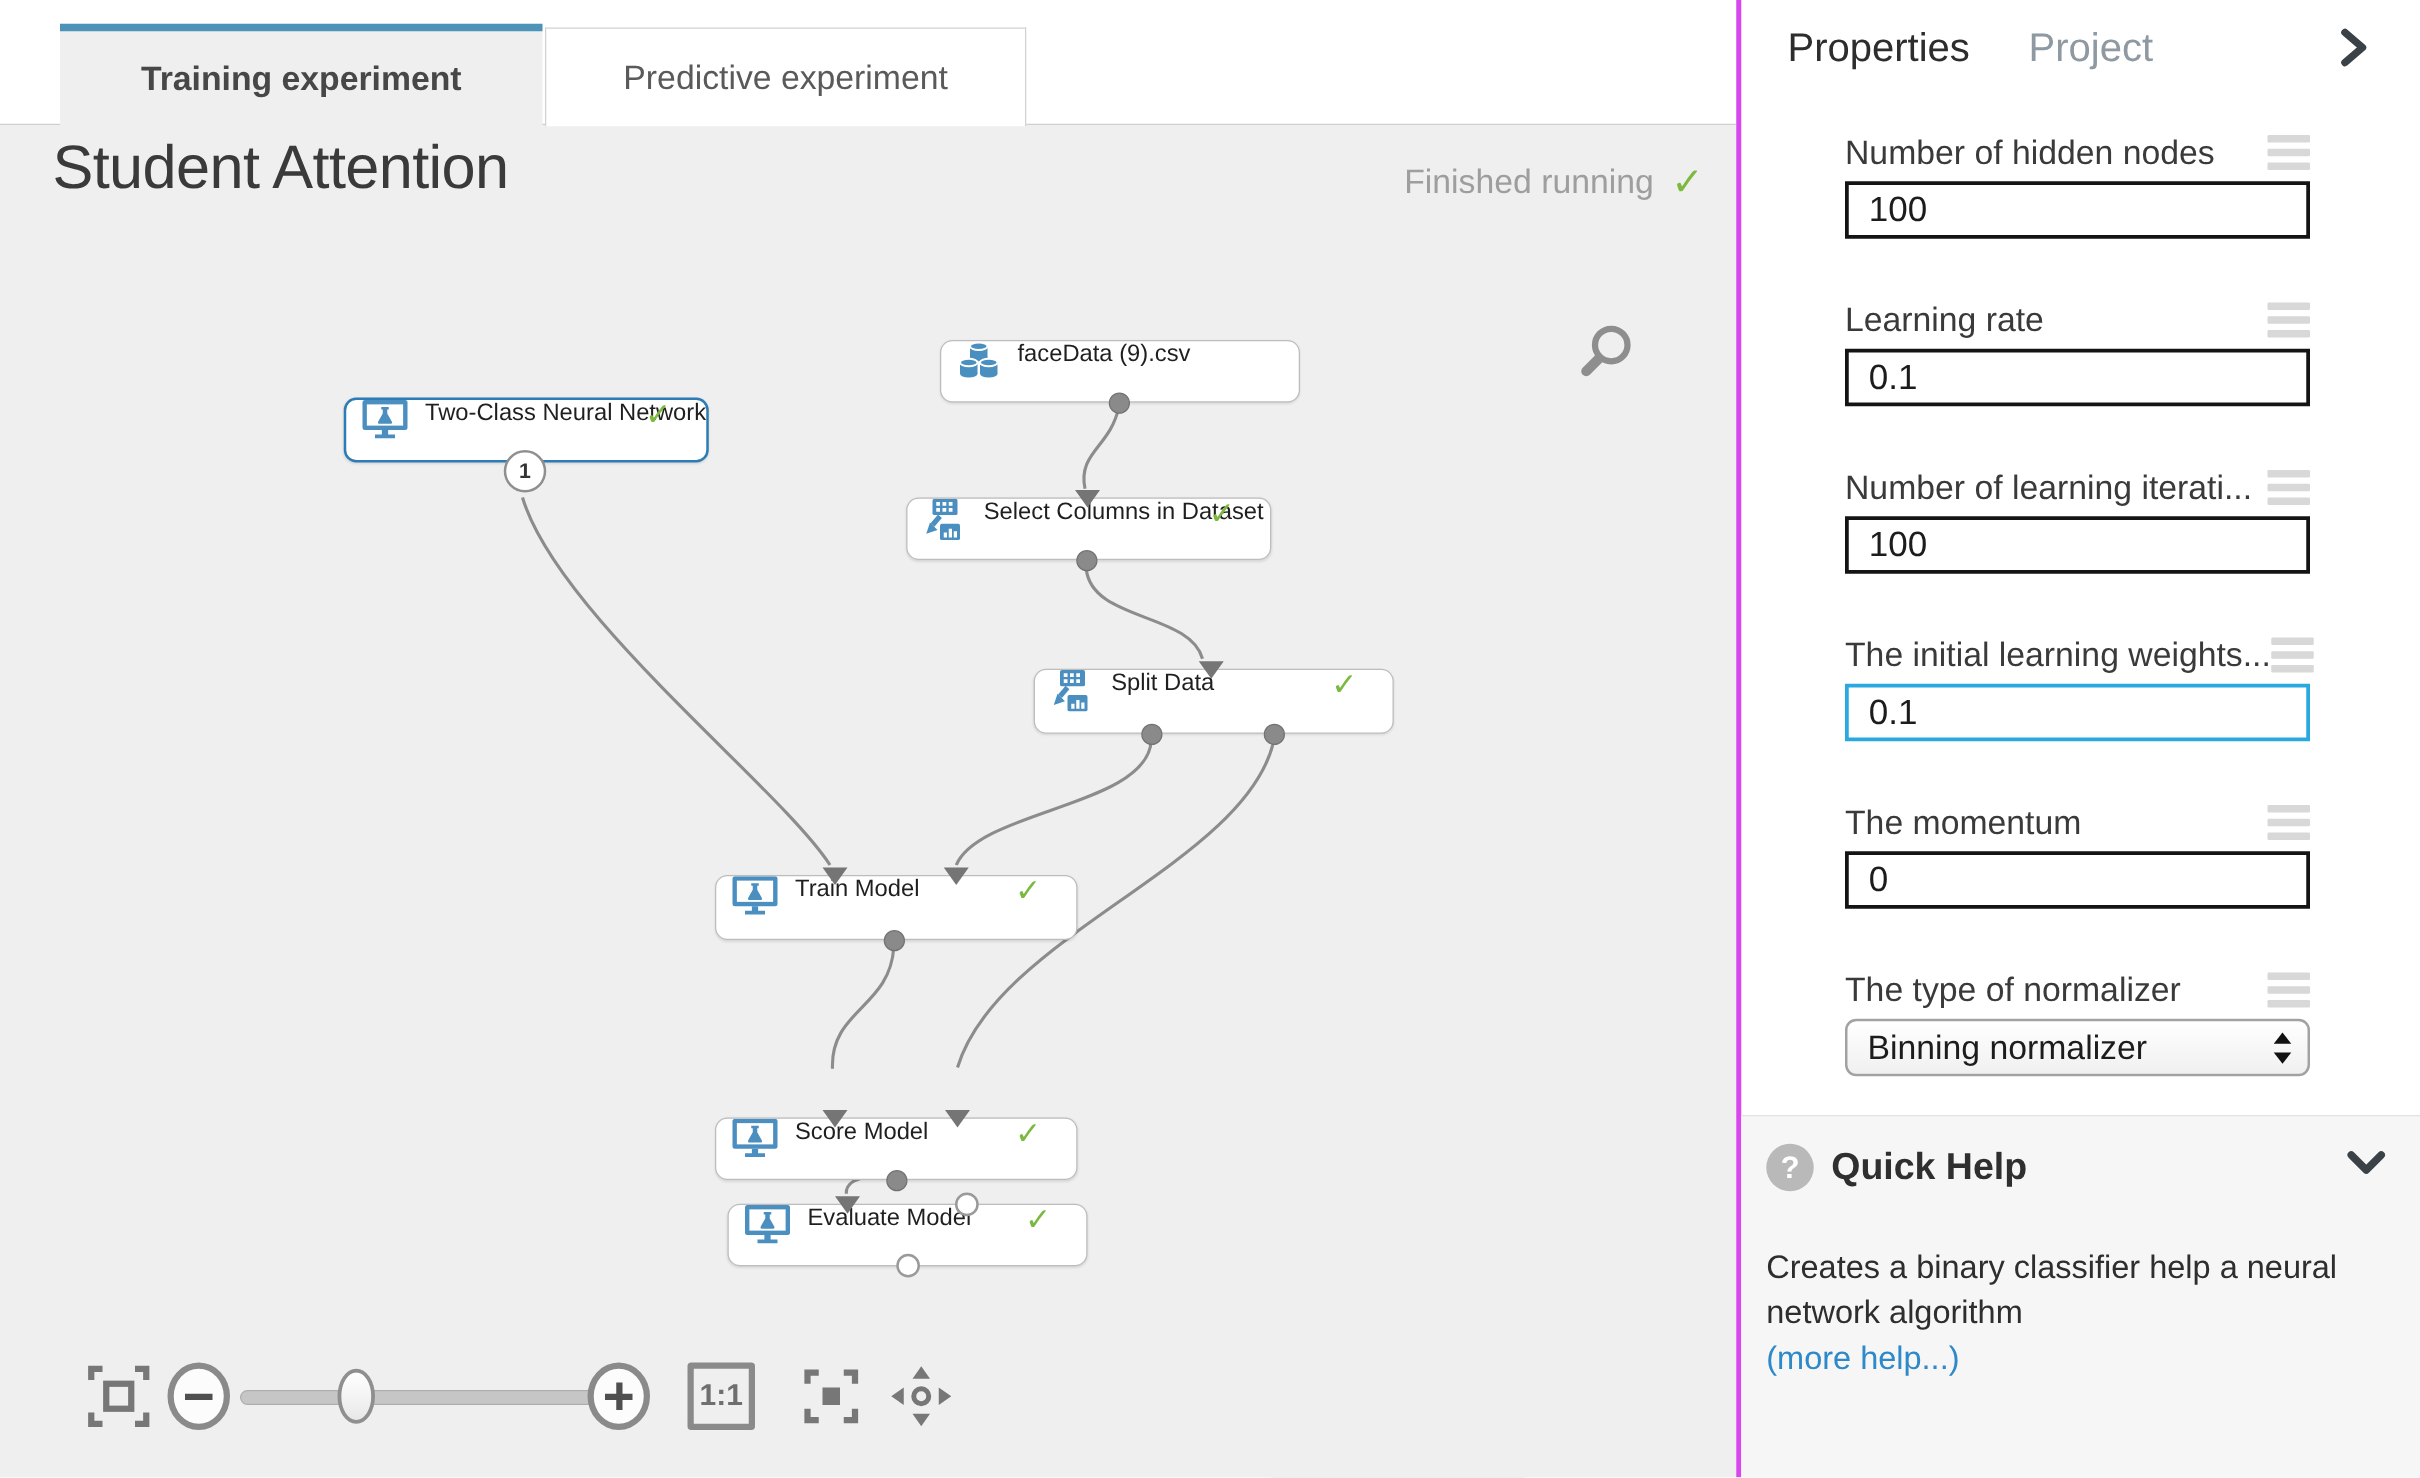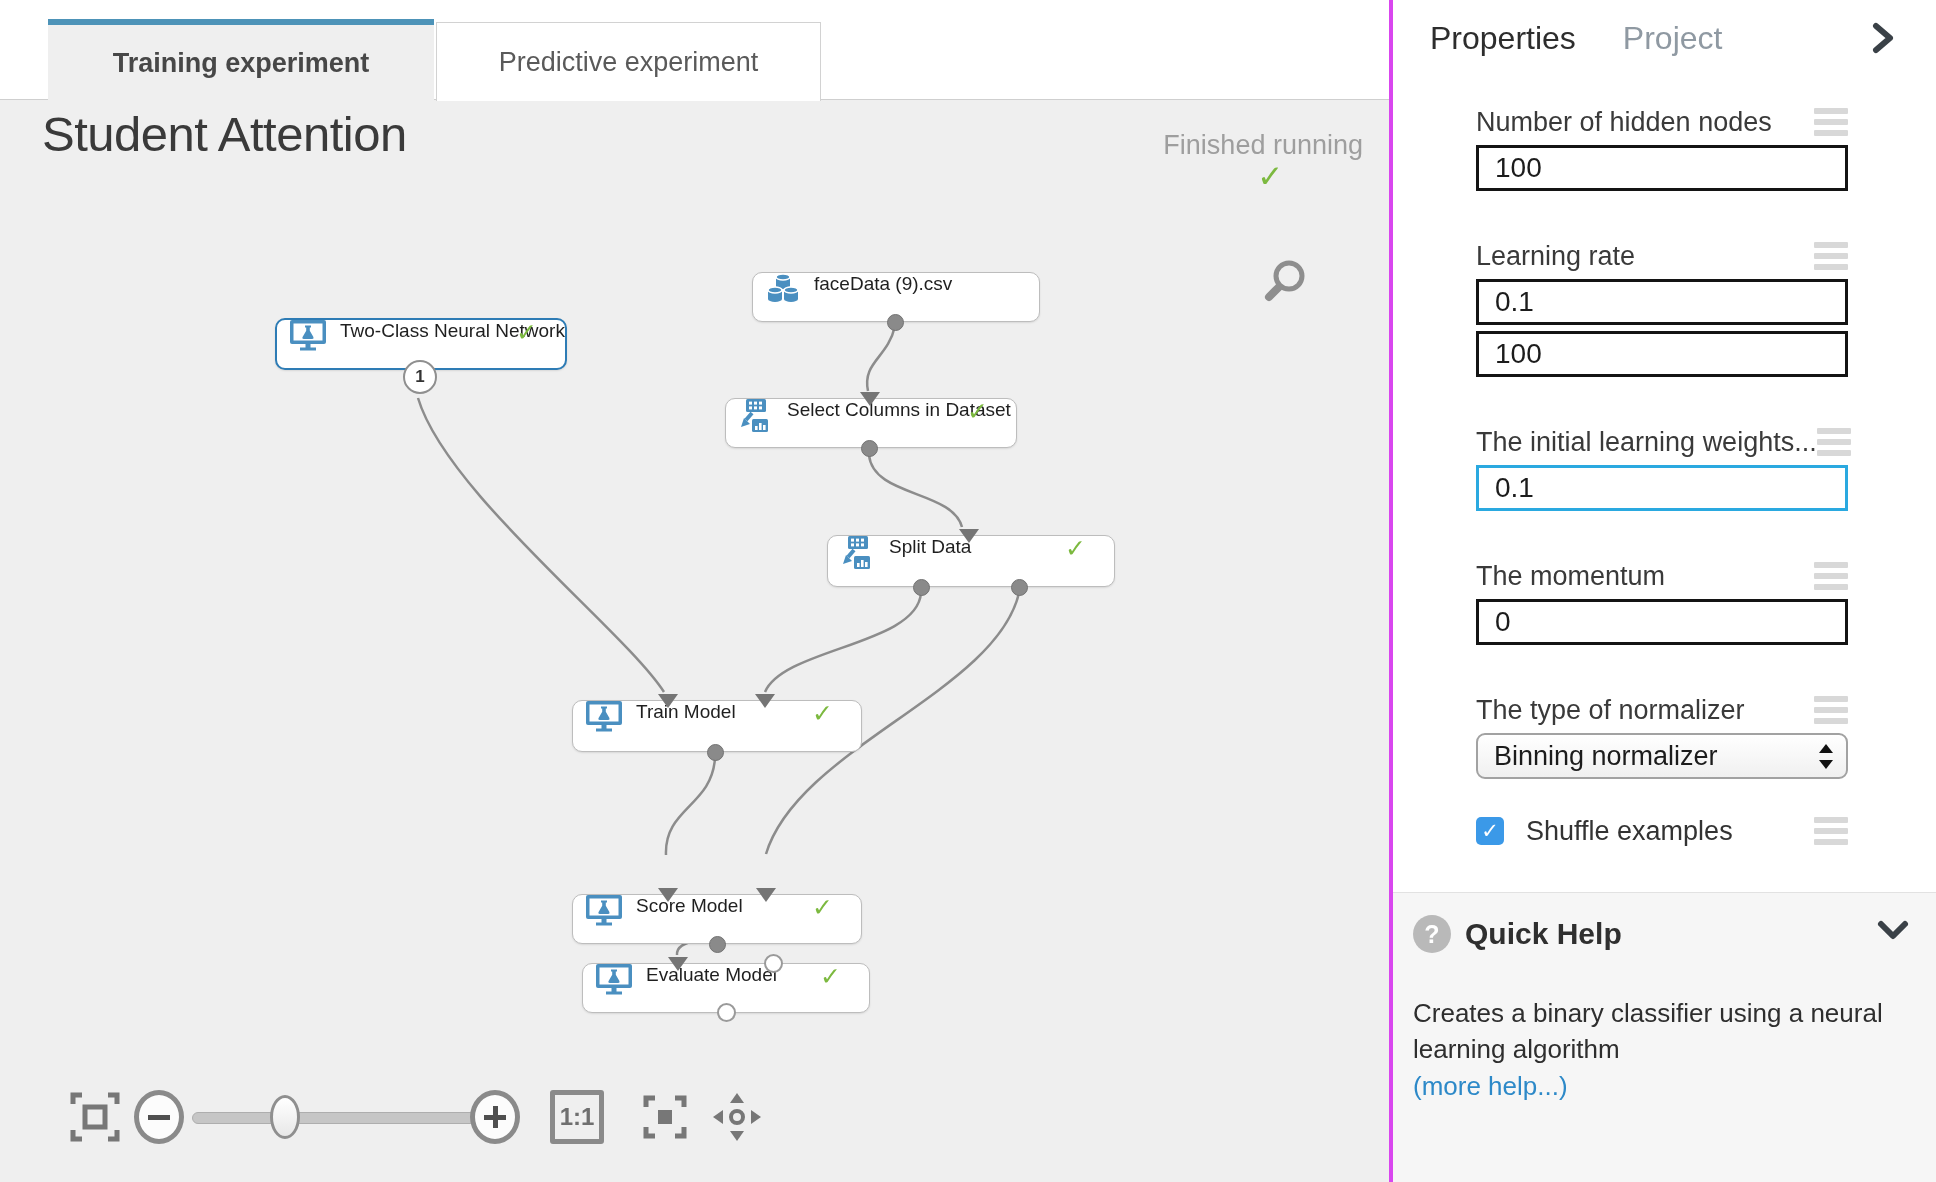--- a/index.html
+++ b/index.html
@@ -5,21 +5,21 @@
   html,body{margin:0;padding:0;background:#fff;font-family:"Liberation Sans","DejaVu Sans",sans-serif;}
   #app{position:relative;width:1936px;height:1182px;overflow:hidden;background:#efefef;}
 
   
   .canvas-area{position:absolute;left:0;top:0;width:1389px;height:1182px;background:#efefef;}
   .top-header{position:absolute;left:0;top:0;width:1389px;height:100px;background:#fff;border-bottom:1px solid #cfcfcf;box-sizing:border-box;z-index:5;}
   .tab{position:absolute;display:flex;align-items:center;justify-content:center;font-size:27px;box-sizing:border-box;cursor:default;}
   .tab-active{left:48px;top:19px;width:386px;height:82px;background:#efefef;border-top:6px solid #4d93b8;color:#474747;font-weight:bold;z-index:7;}
   .tab-inactive{left:436px;top:22px;width:385px;height:79px;background:#fff;border:1px solid #d2d2d2;border-bottom:none;color:#5a5a5a;z-index:6;}
   .exp-title{position:absolute;left:42px;top:106px;font-size:49px;color:#3a3a3a;z-index:4;letter-spacing:-.5px;}
-  .status{position:absolute;top:130px;right:26px;display:flex;align-items:center;z-index:4;flex-direction:column;}
+  .status{position:absolute;top:130px;right:26px;display:flex;align-items:center;z-index:4;}
   .status-text{font-size:27px;color:#9e9e9e;}
   .status-check{color:#7cb93f;font-size:31px;font-weight:bold;margin-left:14px;line-height:1;}
   .magnifier{position:absolute;left:1262px;top:258px;z-index:4;}
 
   #wires{position:absolute;left:0;top:0;width:1389px;height:1182px;z-index:1;}
   #wires path{fill:none;stroke:#8c8c8c;stroke-width:2.5;}
 
   
   .node{position:absolute;background:#fff;border:1px solid #bdbdbd;border-radius:10px;display:flex;align-items:flex-start;box-shadow:0 1px 2px rgba(0,0,0,.10);z-index:3;box-sizing:border-box;}
   .node.selected{border:2px solid #2e7cb5;}
@@ -311,20 +311,28 @@
         <input class="prop-input" value="100" style="">
         <div class="prop-label-row">
           <span class="prop-label">Learning rate</span>
           <span class="burger">
             <i></i>
             <i></i>
             <i></i>
           </span>
         </div>
         <input class="prop-input" value="0.1" style="">
+        <div class="prop-label-row">
+          <span class="prop-label">Number of learning iterati...</span>
+          <span class="burger">
+            <i></i>
+            <i></i>
+            <i></i>
+          </span>
+        </div>
         <input class="prop-input" value="100" style="">
         <div class="prop-label-row">
           <span class="prop-label">The initial learning weights...</span>
           <span class="burger">
             <i></i>
             <i></i>
             <i></i>
           </span>
         </div>
         <input class="prop-input focused" value="0.1" style="">
@@ -366,17 +374,17 @@
     <div class="quick-help">
       <div class="qh-header">
         <span class="qh-icon">?</span>
         <span class="qh-title">Quick Help</span>
         <span class="qh-chevron">
           <svg width="34" height="24" viewBox="0 0 34 24">
               <path d="M5 5 L17 17 L29 5" fill="none" stroke="#3a4147" stroke-width="6" stroke-linecap="round" stroke-linejoin="round"></path>
             </svg>
         </span>
       </div>
-      <div class="qh-desc">Creates a binary classifier using a neural learning algorithm</div>
+      <div class="qh-desc">Creates a binary classifier help a neural network algorithm</div>
       <span class="qh-link">(more help...)</span>
     </div>
   </div>
 </div>
 
 </body></html>

